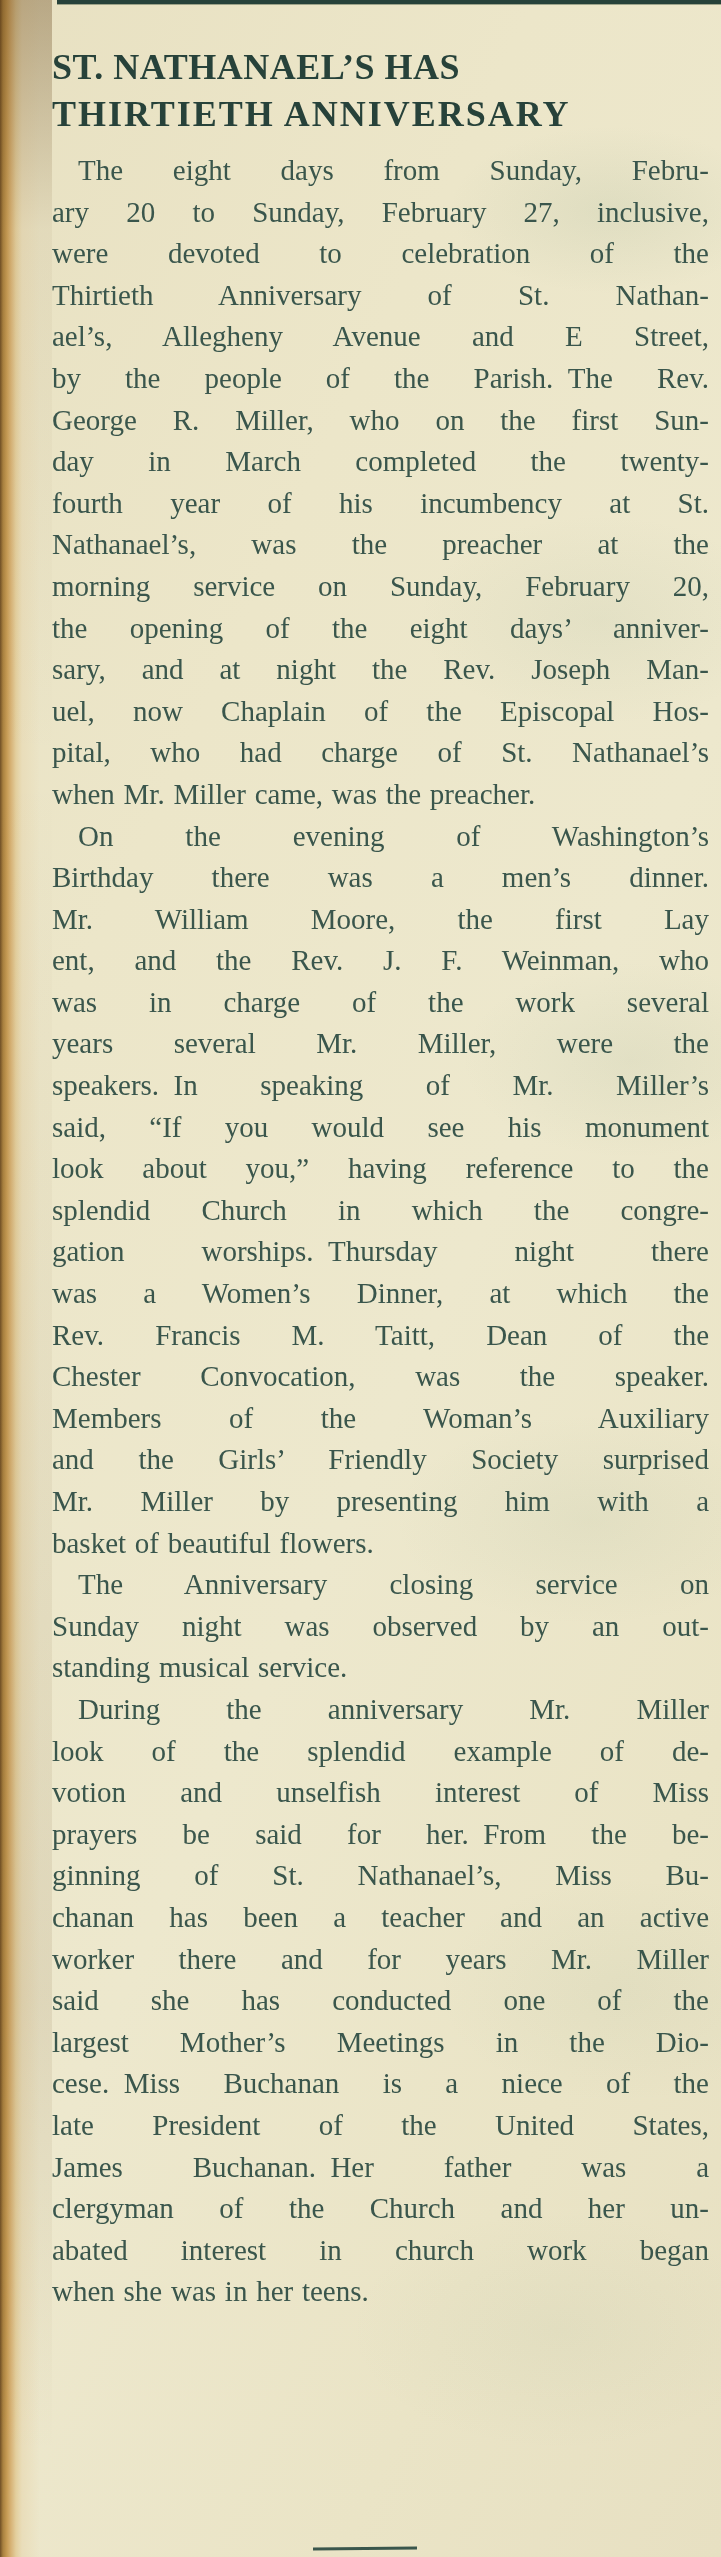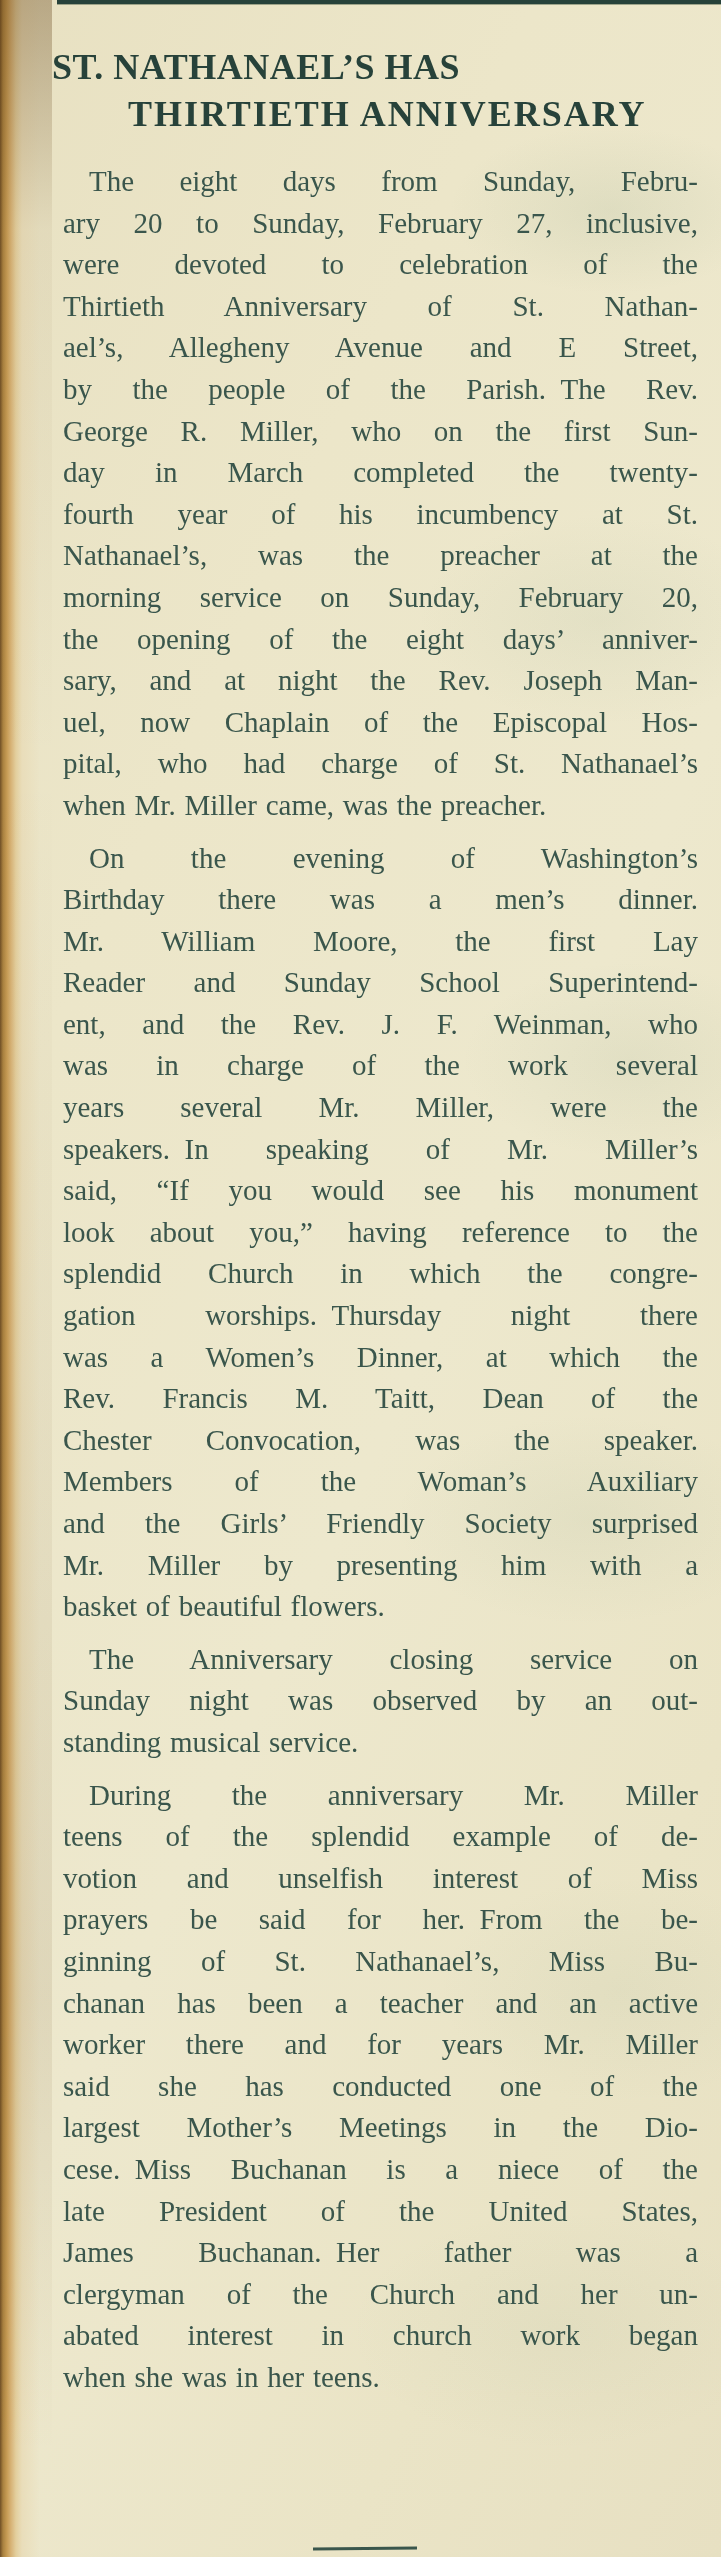--- a/index.html
+++ b/index.html
@@ -37,26 +37,26 @@
     position: absolute; top: 0; left: 57px; right: 0; height: 4px;
     background: var(--ink-strong, #26352c);
     box-shadow: 0 1px 0 rgba(94,112,88,0.55);
   }
   .article-title {
     position: absolute; left: 52px; top: 44px; width: 657px;
     font-weight: bold; font-size: 36px; line-height: 47px;
     letter-spacing: 0.5px; color: var(--ink-strong, #26352c);
     white-space: nowrap;
   }
-  .title-line-2 { padding-left: 76px; letter-spacing: 2px; }
+  .title-line-2 { letter-spacing: 2px; }
   .article-body {
     position: absolute; left: 52px; top: 150px; width: 657px;
     font-size: 29px; color: var(--ink, #3a564c);
   }
-  .paragraph { margin: 11px; }
+  .paragraph { margin: 0; }
   .line {
     height: 41.6px; line-height: 41.6px;
     text-align: justify; text-align-last: justify;
     word-spacing: 1.5px;
     white-space: nowrap;
   }
   .line.first { padding-left: 26px; }
   .line.last { text-align-last: left; }
   .bottom-rule {
     position: absolute; left: 313px; top: 2547px; width: 104px; height: 3px;
@@ -94,21 +94,20 @@
         <div class="line">the opening of the eight days’ anniver-</div>
         <div class="line">sary, and at night the Rev. Joseph Man-</div>
         <div class="line">uel, now Chaplain of the Episcopal Hos-</div>
         <div class="line">pital, who had charge of St. Nathanael’s</div>
         <div class="line last">when Mr. Miller came, was the preacher.</div>
       </div>
       <div class="paragraph">
         <div class="line first">On the evening of Washington’s</div>
         <div class="line">Birthday there was a men’s dinner.</div>
         <div class="line">Mr. William Moore, the first Lay</div>
-        <div class="line">Reader and Sunday School Superintend-</div>
         <div class="line">ent, and the Rev. J. F. Weinman, who</div>
         <div class="line">was in charge of the work several</div>
         <div class="line">years several Mr. Miller, were the</div>
         <div class="line">speakers. In speaking of Mr. Miller’s</div>
         <div class="line">said, “If you would see his monument</div>
         <div class="line">look about you,” having reference to the</div>
         <div class="line">splendid Church in which the congre-</div>
         <div class="line">gation worships. Thursday night there</div>
         <div class="line">was a Women’s Dinner, at which the</div>
         <div class="line">Rev. Francis M. Taitt, Dean of the</div>
@@ -118,21 +117,21 @@
         <div class="line">Mr. Miller by presenting him with a</div>
         <div class="line last">basket of beautiful flowers.</div>
       </div>
       <div class="paragraph">
         <div class="line first">The Anniversary closing service on</div>
         <div class="line">Sunday night was observed by an out-</div>
         <div class="line last">standing musical service.</div>
       </div>
       <div class="paragraph">
         <div class="line first">During the anniversary Mr. Miller</div>
-        <div class="line">teens of the splendid example of de-</div>
+        <div class="line">look of the splendid example of de-</div>
         <div class="line">votion and unselfish interest of Miss</div>
         <div class="line">prayers be said for her. From the be-</div>
         <div class="line">ginning of St. Nathanael’s, Miss Bu-</div>
         <div class="line">chanan has been a teacher and an active</div>
         <div class="line">worker there and for years Mr. Miller</div>
         <div class="line">said she has conducted one of the</div>
         <div class="line">largest Mother’s Meetings in the Dio-</div>
         <div class="line">cese. Miss Buchanan is a niece of the</div>
         <div class="line">late President of the United States,</div>
         <div class="line">James Buchanan. Her father was a</div>

